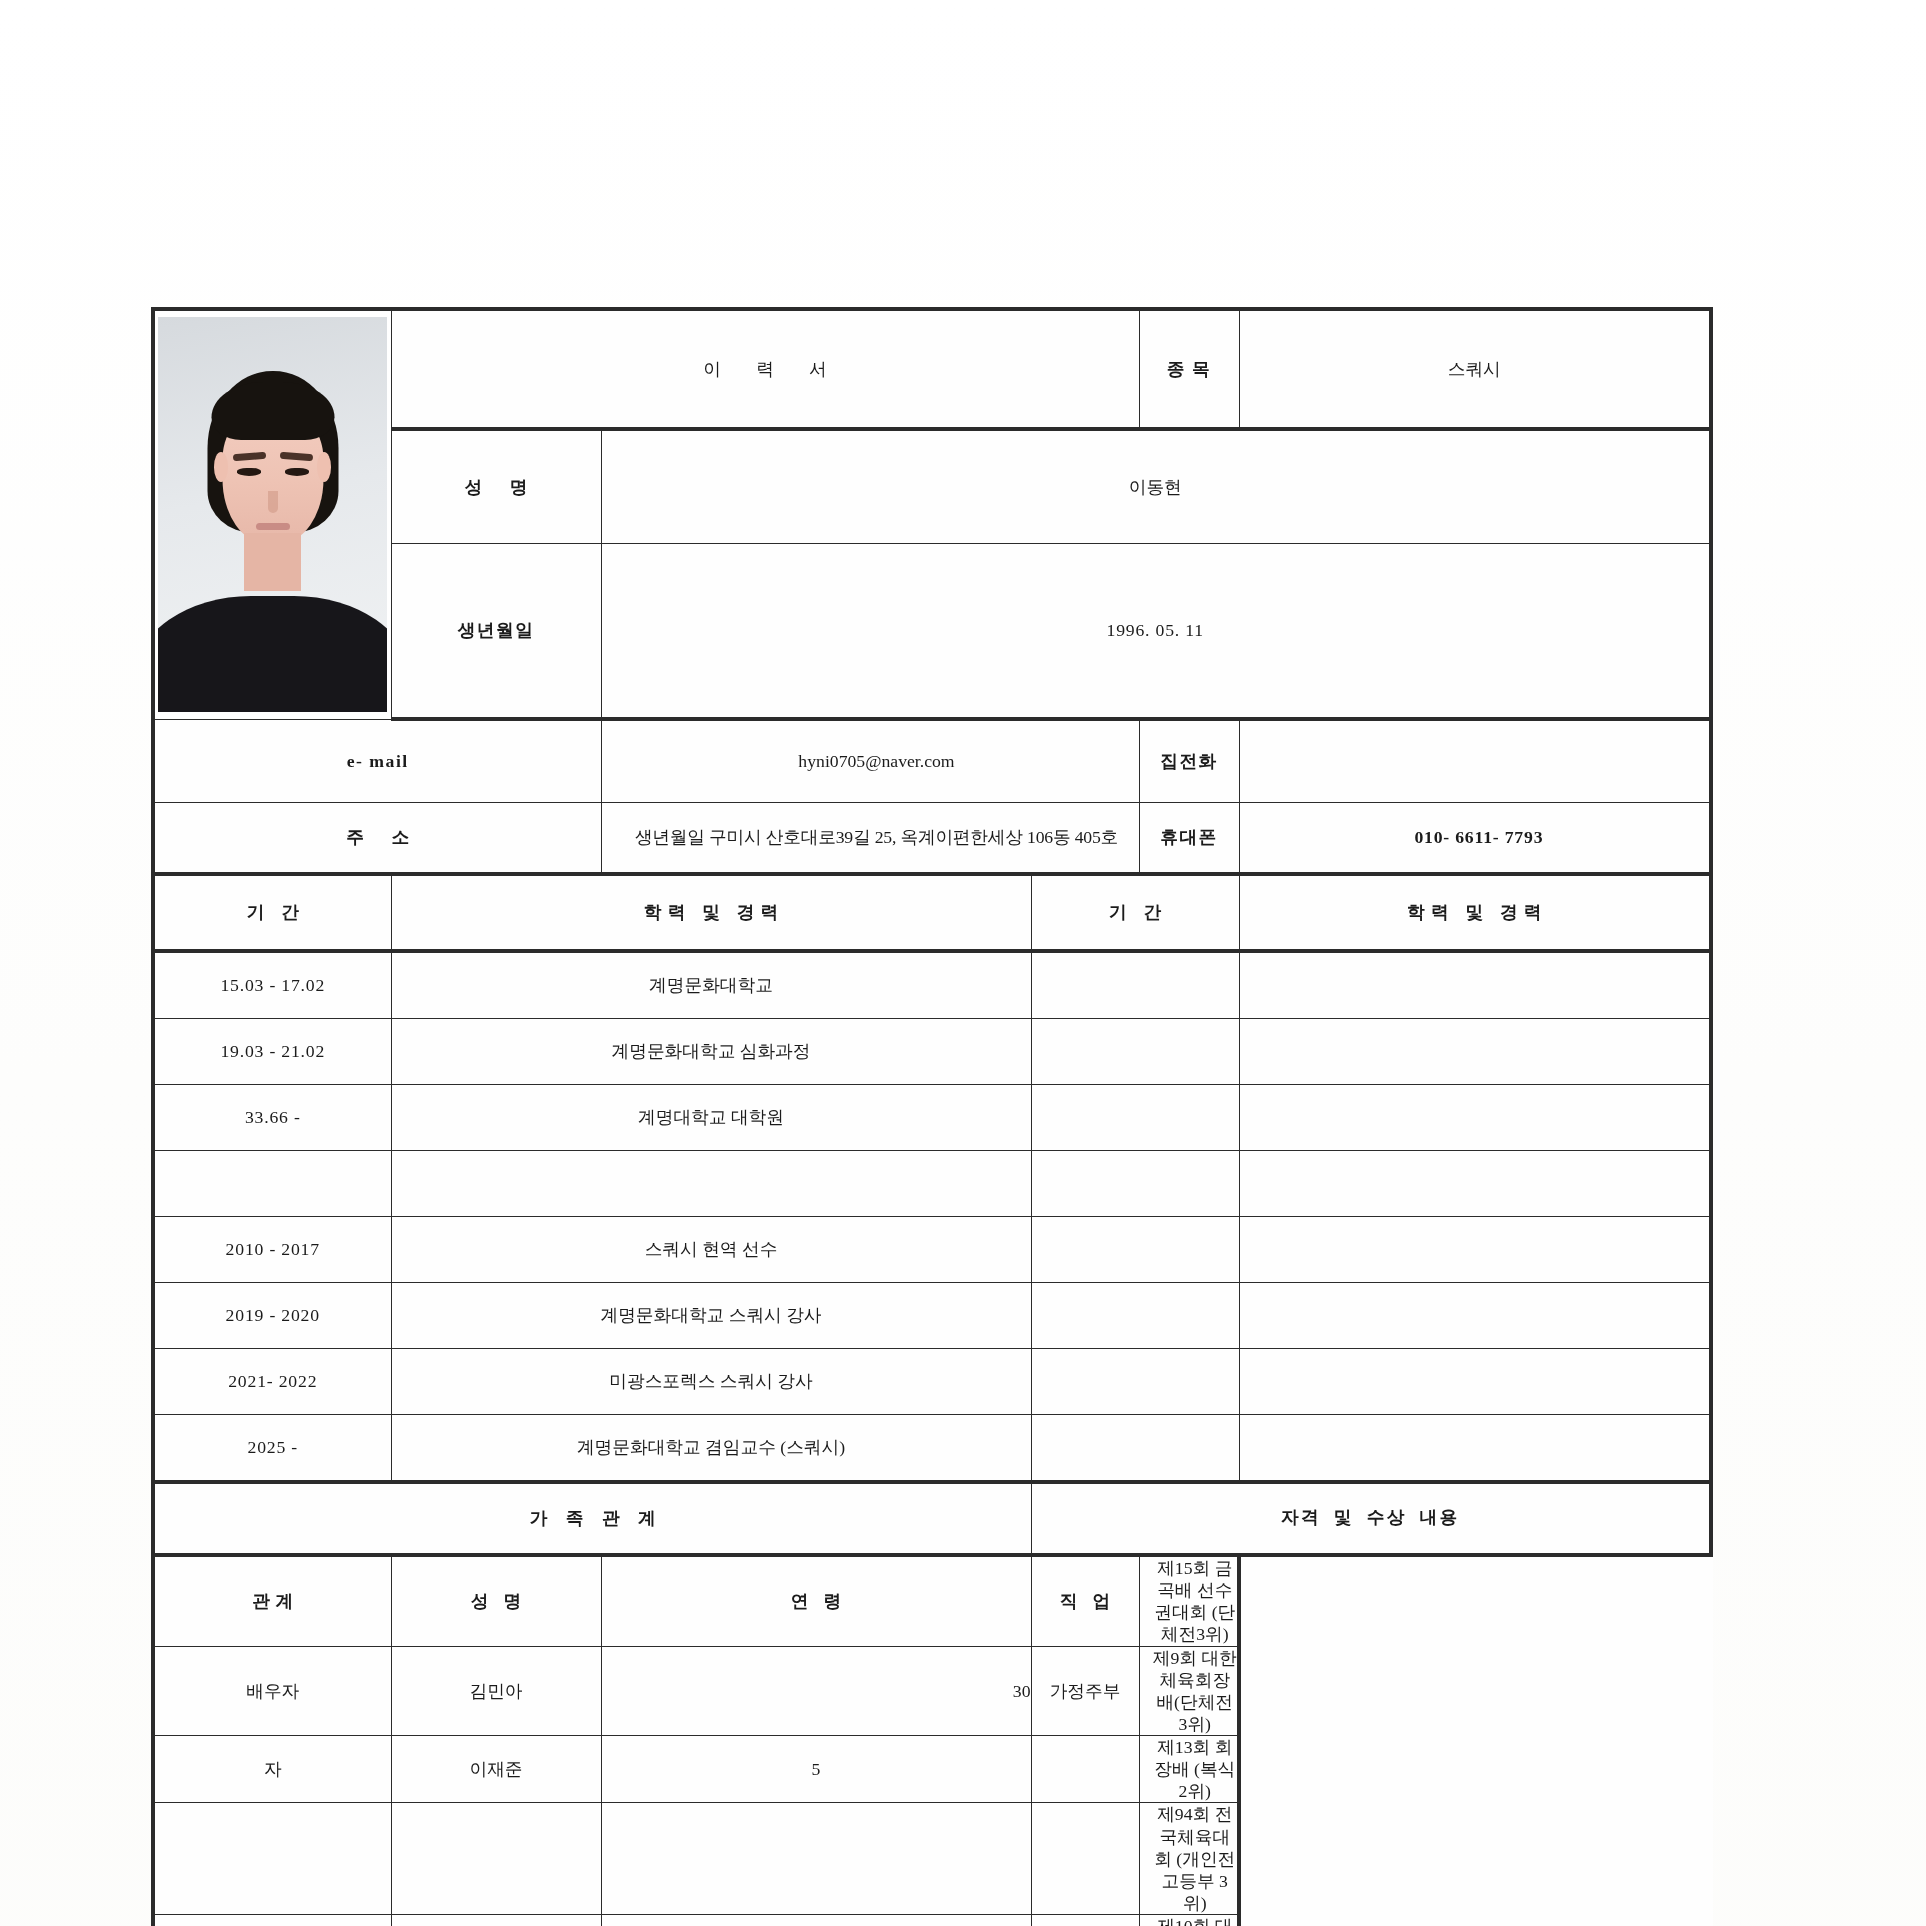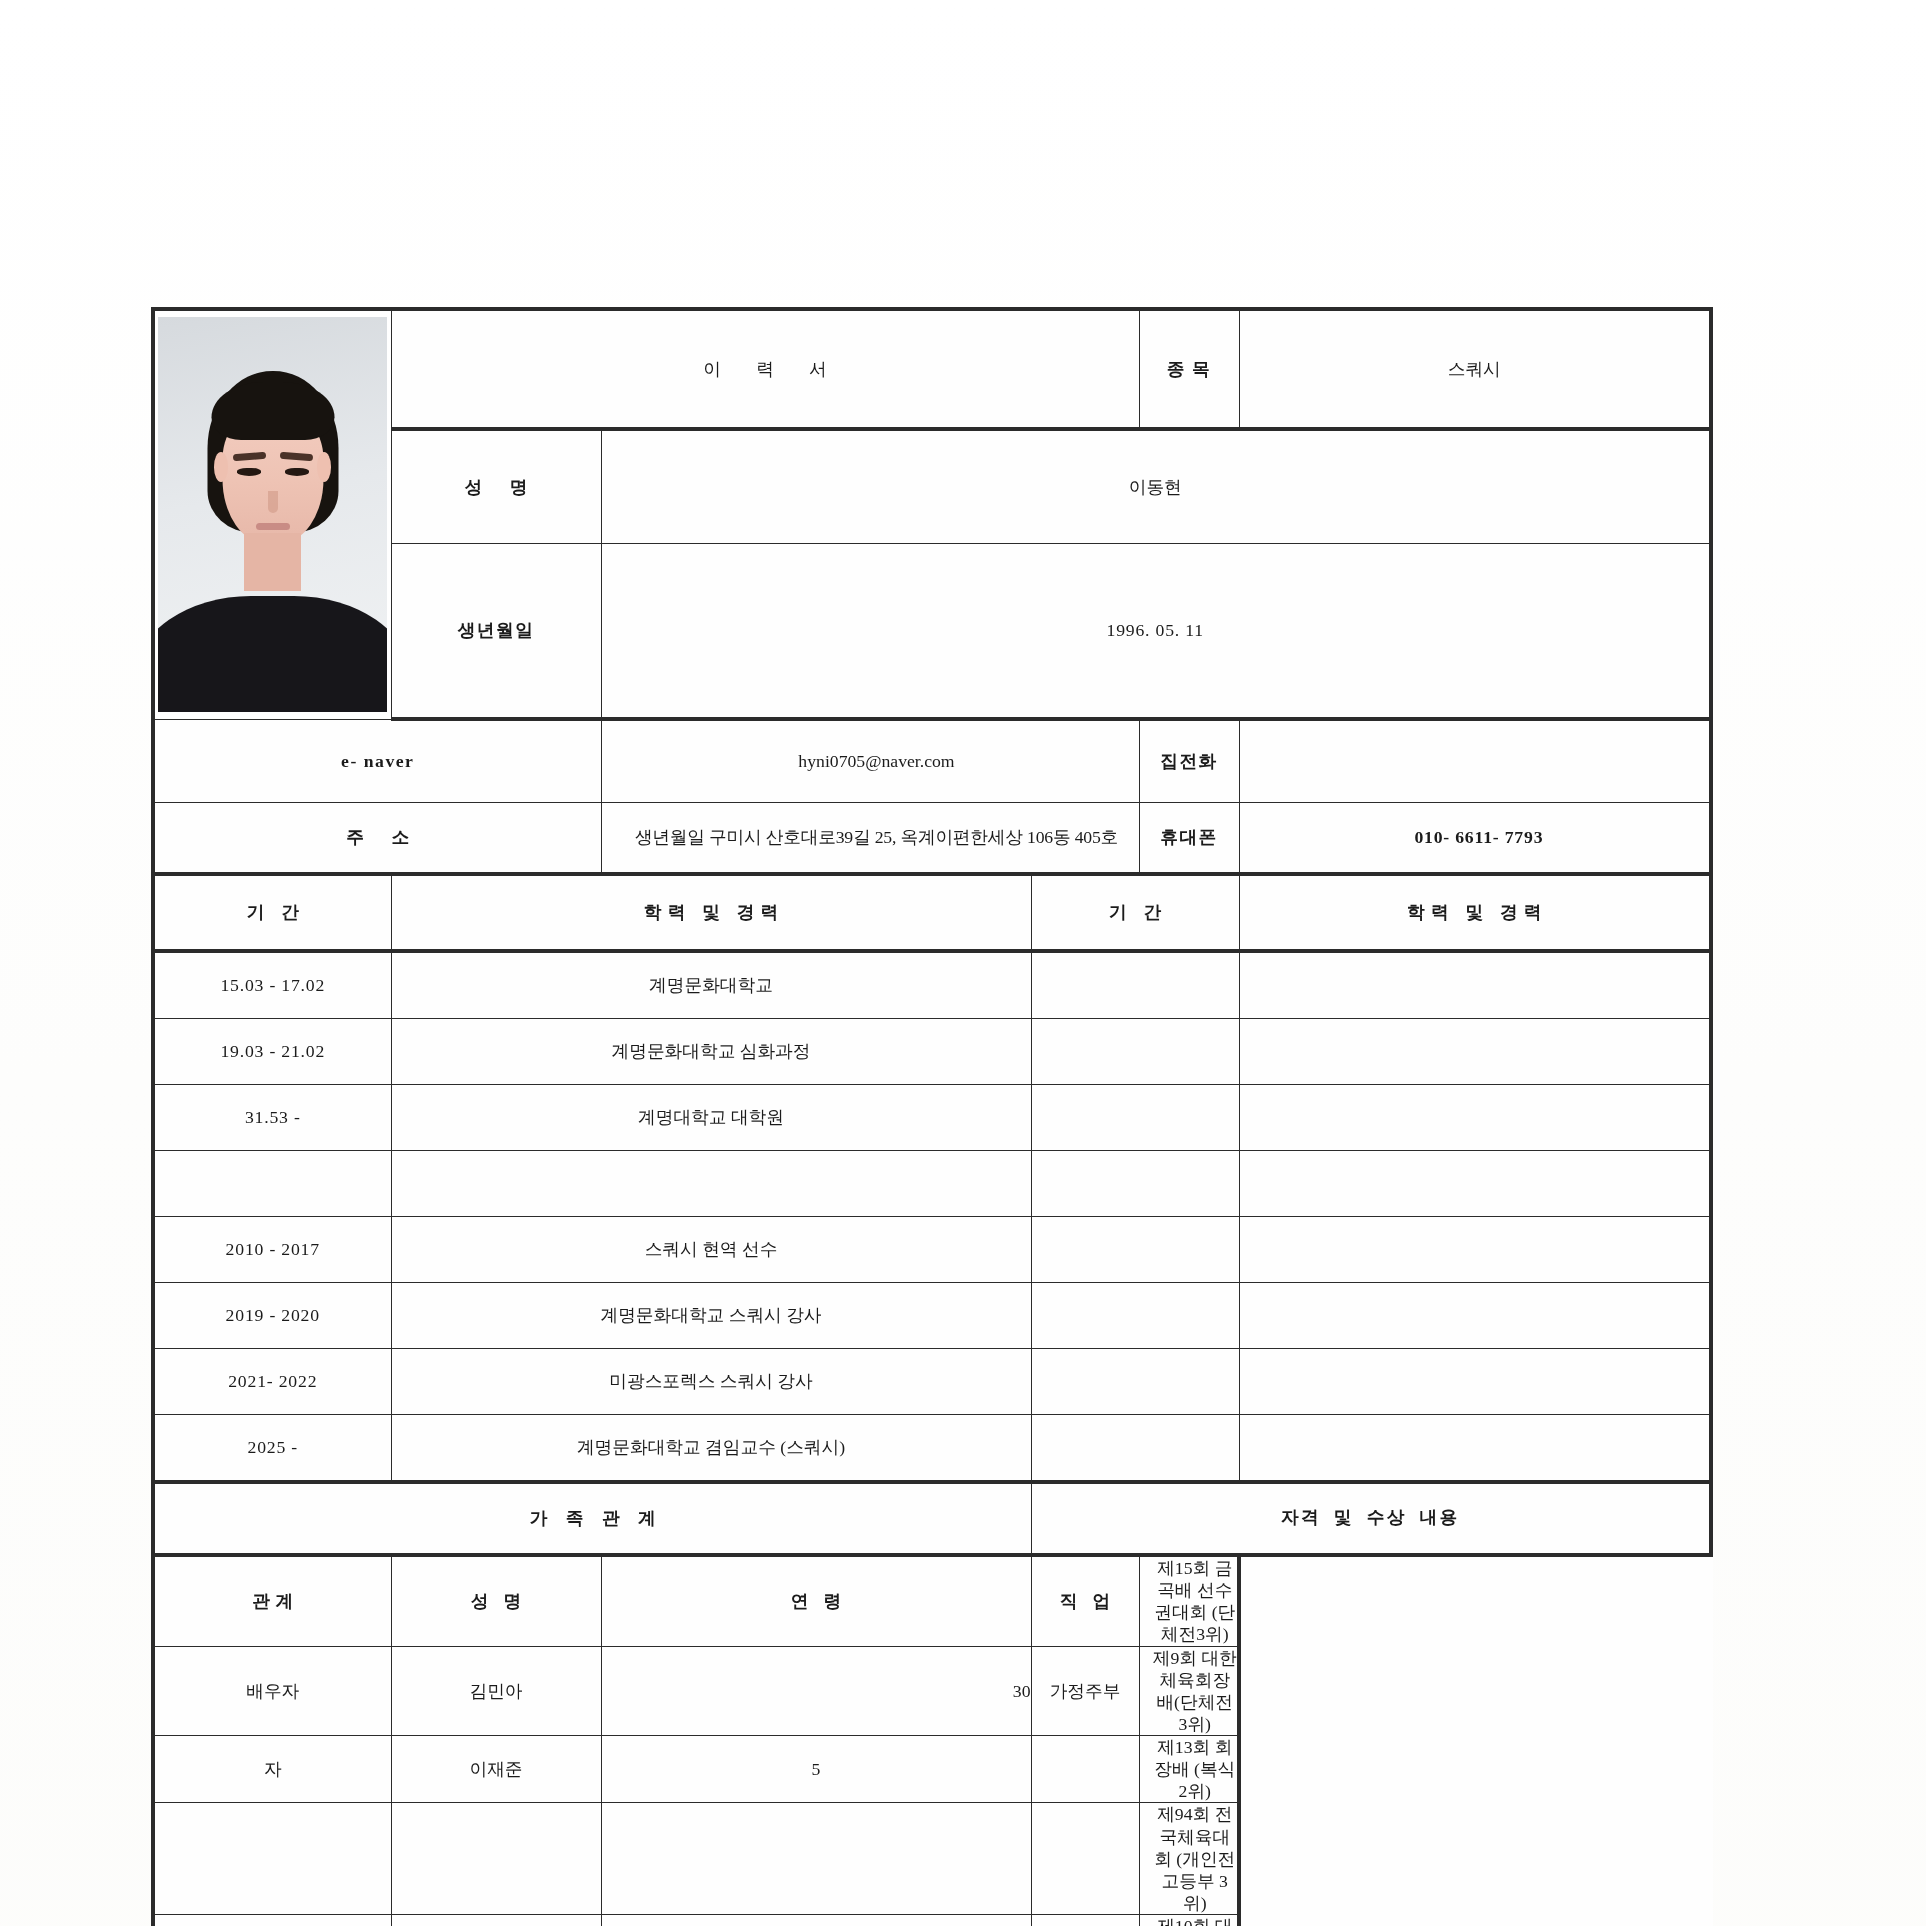--- a/index.html
+++ b/index.html
@@ -281,21 +281,21 @@
         <td class="label-sp" style="height:112px;">성    명</td>
         <td class="val-norm thick-right" colspan="4">이동현</td>
       </tr>
 
       <tr>
         <td class="label-tight thick-bottom" style="height:173px;">생년월일</td>
         <td class="val-date thick-bottom thick-right" colspan="4">1996. 05. 11</td>
       </tr>
 
       <tr>
-        <td class="label-tight thick-left" colspan="2" style="height:81px;">e- naver</td>
+        <td class="label-tight thick-left" colspan="2" style="height:81px;">e- mail</td>
         <td class="email-val left-pad" colspan="2">hyni0705@naver.com</td>
         <td class="label-tight">집전화</td>
         <td class="val-norm left-pad thick-right"></td>
       </tr>
 
       <tr>
         <td class="label-sp thick-left thick-bottom" colspan="2" style="height:69px;">주    소</td>
         <td class="addr-val left-pad thick-bottom" colspan="2">생년월일 구미시 산호대로39길 25, 옥계이편한세상 106동 405호</td>
         <td class="label-tight thick-bottom">휴대폰</td>
         <td class="phone-val left-pad-sm thick-bottom thick-right">010- 6611- 7793</td>
@@ -314,21 +314,21 @@
         <td class="val-date" colspan="2"></td>
         <td class="val-norm thick-right"></td>
       </tr>
       <tr>
         <td class="val-date thick-left" style="height:65px;">19.03 - 21.02</td>
         <td class="val-norm" colspan="2">계명문화대학교 심화과정</td>
         <td class="val-date" colspan="2"></td>
         <td class="val-norm thick-right"></td>
       </tr>
       <tr>
-        <td class="val-date thick-left" style="height:65px;">31.53 -</td>
+        <td class="val-date thick-left" style="height:65px;">33.66 -</td>
         <td class="val-norm" colspan="2">계명대학교 대학원</td>
         <td class="val-date" colspan="2"></td>
         <td class="val-norm thick-right"></td>
       </tr>
       <tr>
         <td class="val-date thick-left" style="height:65px;"></td>
         <td class="val-norm" colspan="2"></td>
         <td class="val-date" colspan="2"></td>
         <td class="val-norm thick-right"></td>
       </tr>

